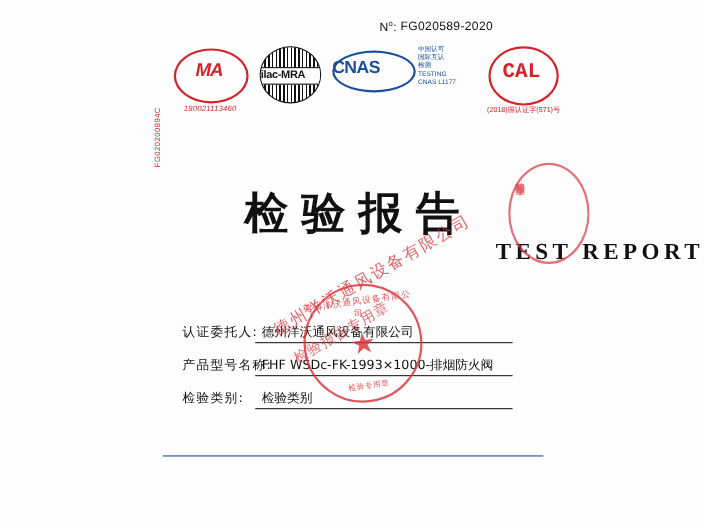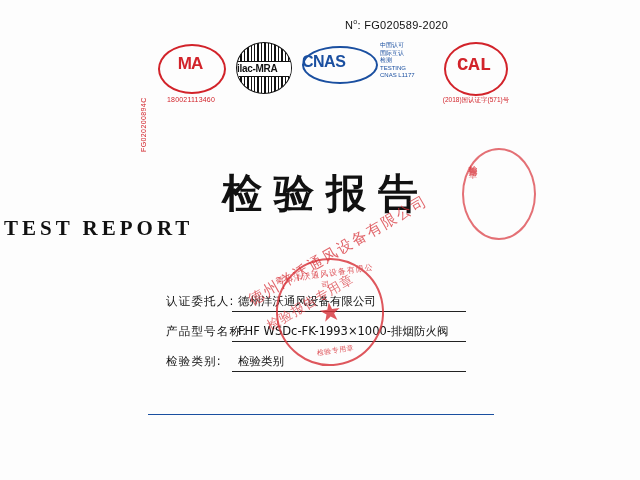--- a/index.html
+++ b/index.html
@@ -67,20 +67,21 @@
     color: #d2232a;
     font-family: "Liberation Sans", sans-serif;
     white-space: nowrap;
   }
 
   
   .ma-logo {
     left: 18px;
     width: 66px;
     height: 56px;
+    font-style: italic;
   }
   .ma-ellipse {
     position: absolute;
     left: 0; top: 4px;
     width: 64px; height: 46px;
     border: 2.5px solid #d2232a;
     border-radius: 50%;
   }
   .ma-text {
     position: absolute;
@@ -219,21 +220,21 @@
     letter-spacing: 12px;
     text-indent: 12px;
     color: #111;
     font-family: "DejaVu Sans", sans-serif;
   }
   .title-en {
     position: absolute;
     left: 0;
     top: 216px;
     width: 640px;
-    text-align: left;
+    text-align: right;
     font-size: 21px;
     font-weight: bold;
     letter-spacing: 4px;
     text-indent: 4px;
     color: #111;
     font-family: "Liberation Serif", serif;
   }
 
   
   .fields {

